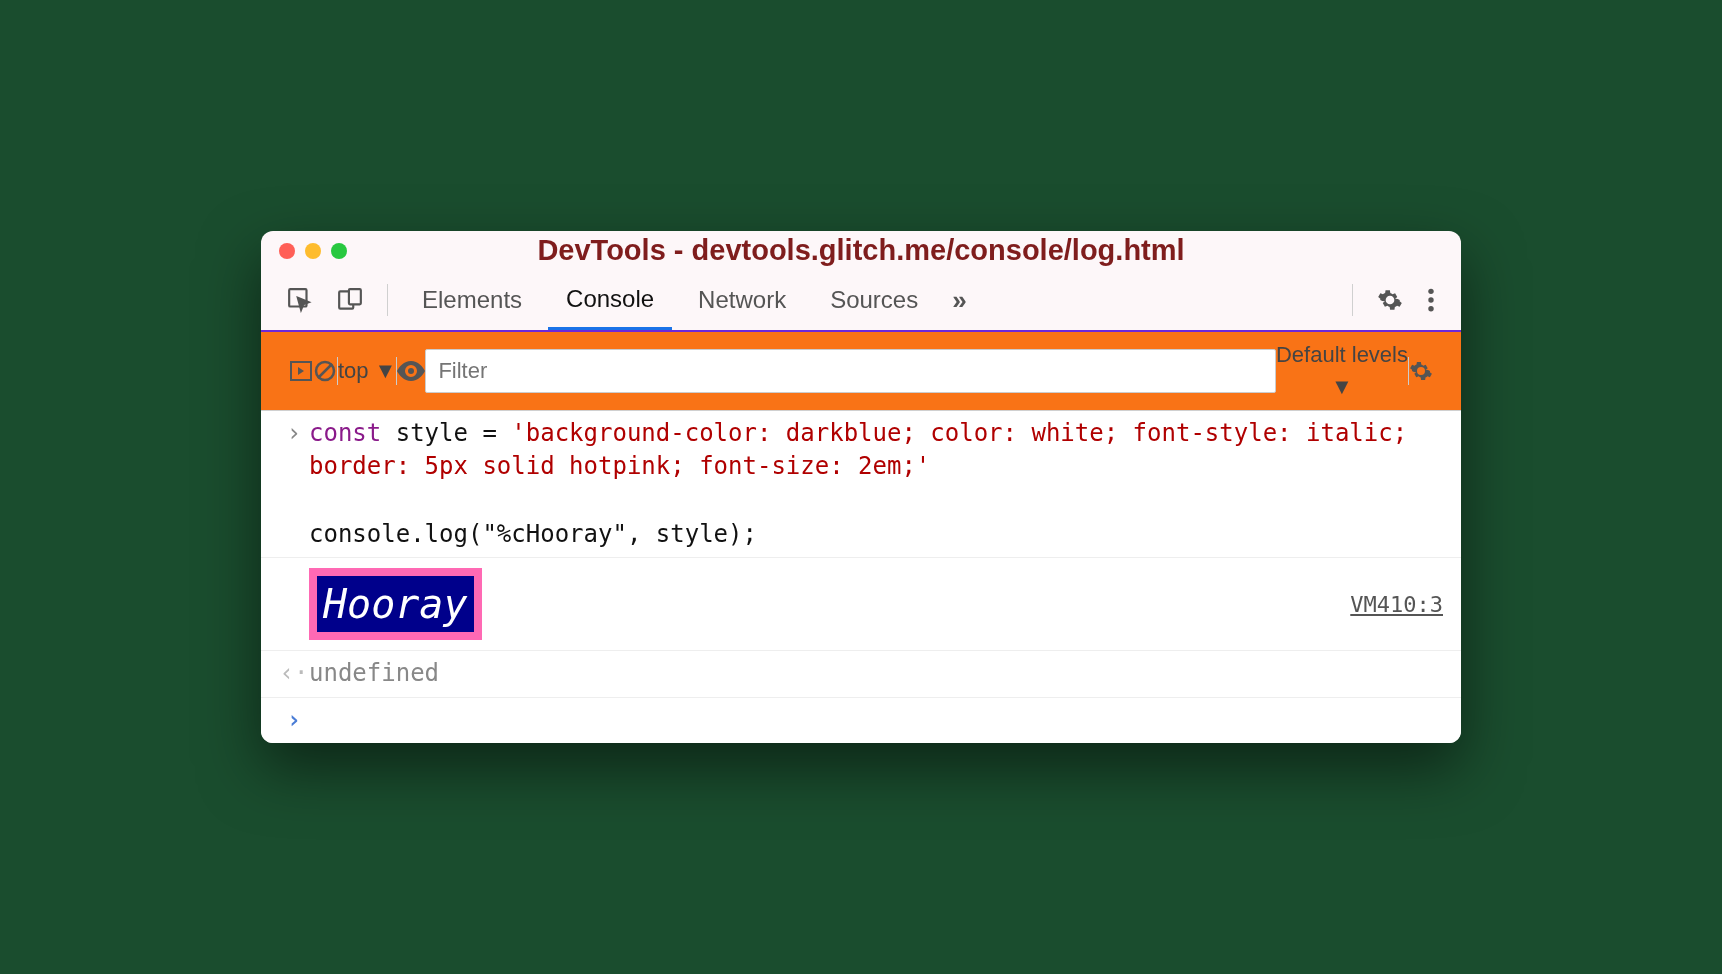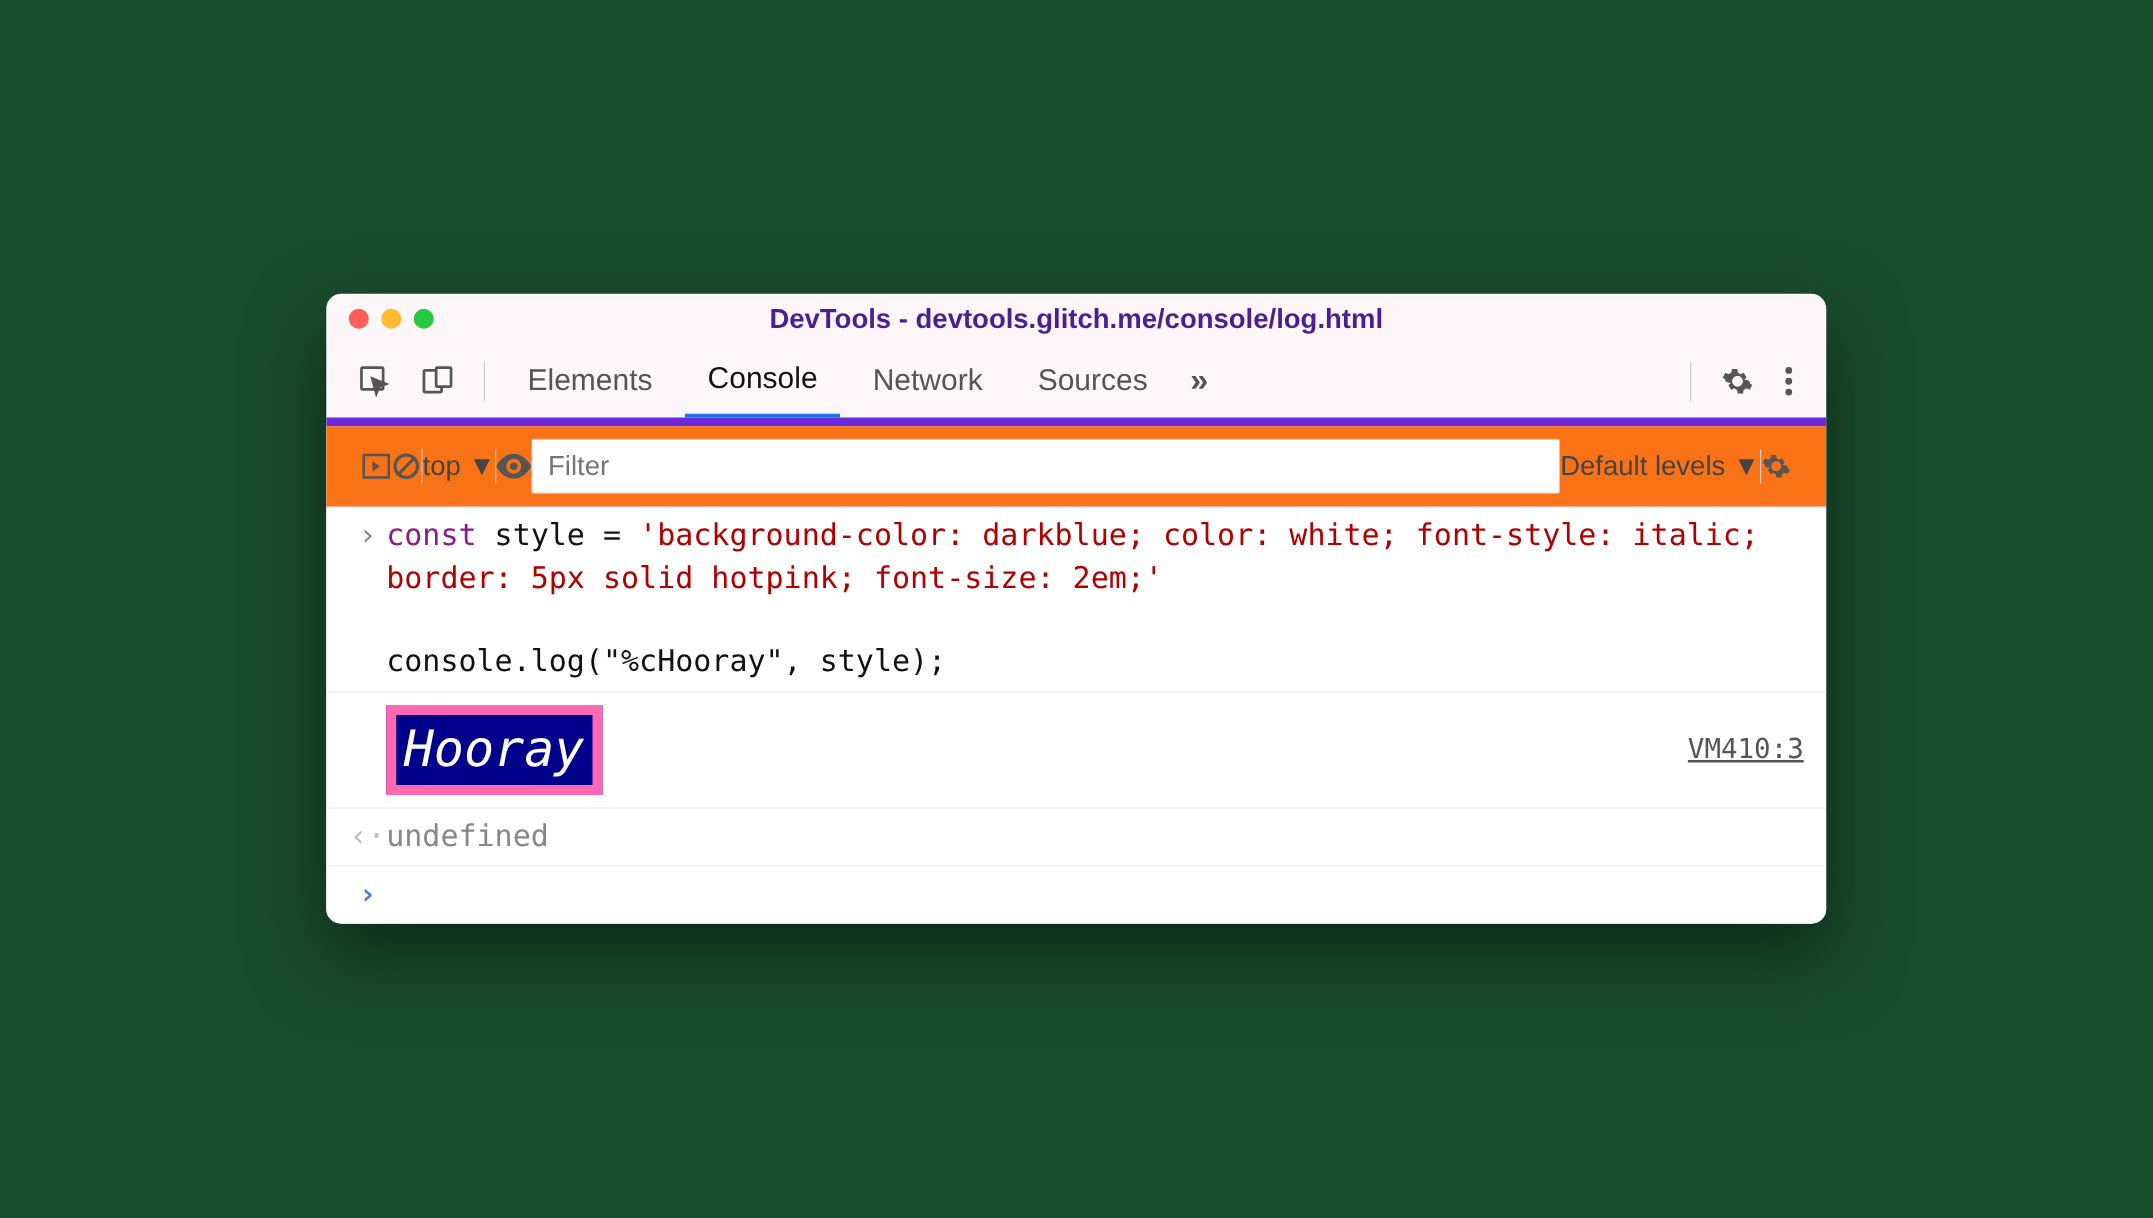--- a/index.html
+++ b/index.html
@@ -28,29 +28,29 @@
   .traffic { display: flex; gap: 10px; }
   .dot { width: 16px; height: 16px; border-radius: 50%; }
   .dot.red { background: #ff5f57; }
   .dot.yellow { background: #febc2e; }
   .dot.green { background: #28c840; }
   .title {
     position: absolute;
     left: 0; right: 0;
     text-align: center;
     font-weight: 600;
-    font-size: 22px;
-    color: #4c1d95;
+    font-size: 29px;
+    color: #7f1d1d;
     pointer-events: none;
   }
   .tabs {
     display: flex;
     align-items: center;
     padding: 0 18px;
-    border-bottom: 7px solid #6d28d9;
+    border-bottom: 2px solid #6d28d9;
     font-size: 24px;
     color: #555;
     gap: 8px;
   }
   .tabs .iconbtn {
     padding: 10px 8px;
     display: flex;
     align-items: center;
     justify-content: center;
     color: #555;
@@ -76,21 +76,21 @@
   .filter-input {
     flex: 1;
     height: 44px;
     border: 1px solid #ccc;
     background: #fff;
     padding: 0 12px;
     font-size: 22px;
     color: #666;
     border-radius: 2px;
   }
-  .levels { display:flex; align-items:center; gap:6px; cursor:pointer; white-space:nowrap; }
+  .levels { display:flex; align-items:center; gap:6px; cursor:pointer; white-space:nowrap;flex-direction:column; }
   .issues-row { padding: 10px 18px; border-bottom: 1px solid #d0d0d0; background:#f5f5f5; }
   .issues-btn {
     border: 1px solid #ccc;
     background: #fff;
     padding: 6px 14px;
     font-size: 22px;
     color: #333;
     border-radius: 6px;
     cursor: pointer;
   }

